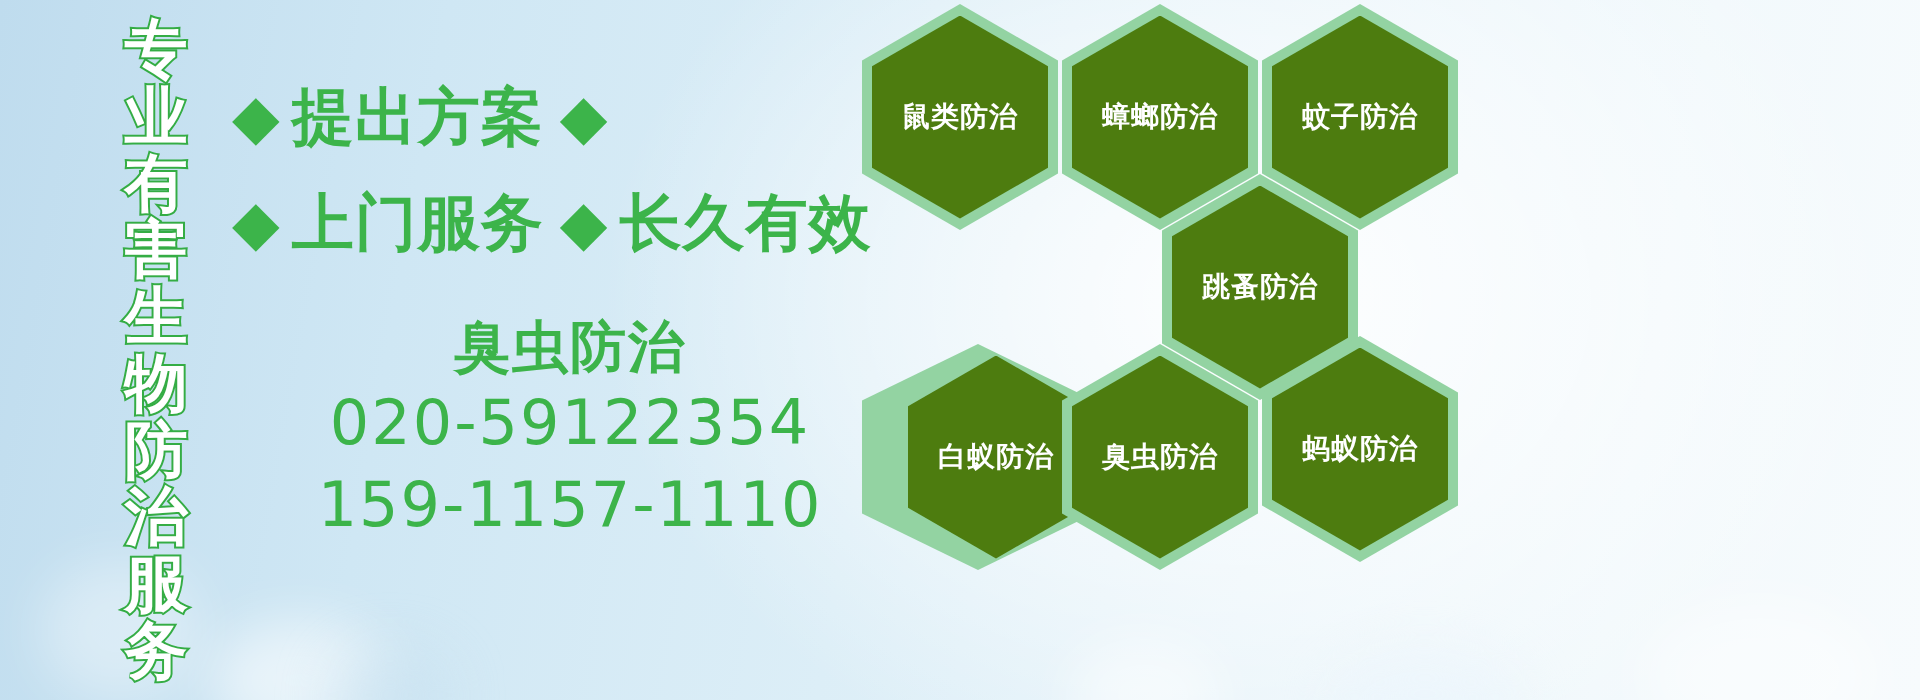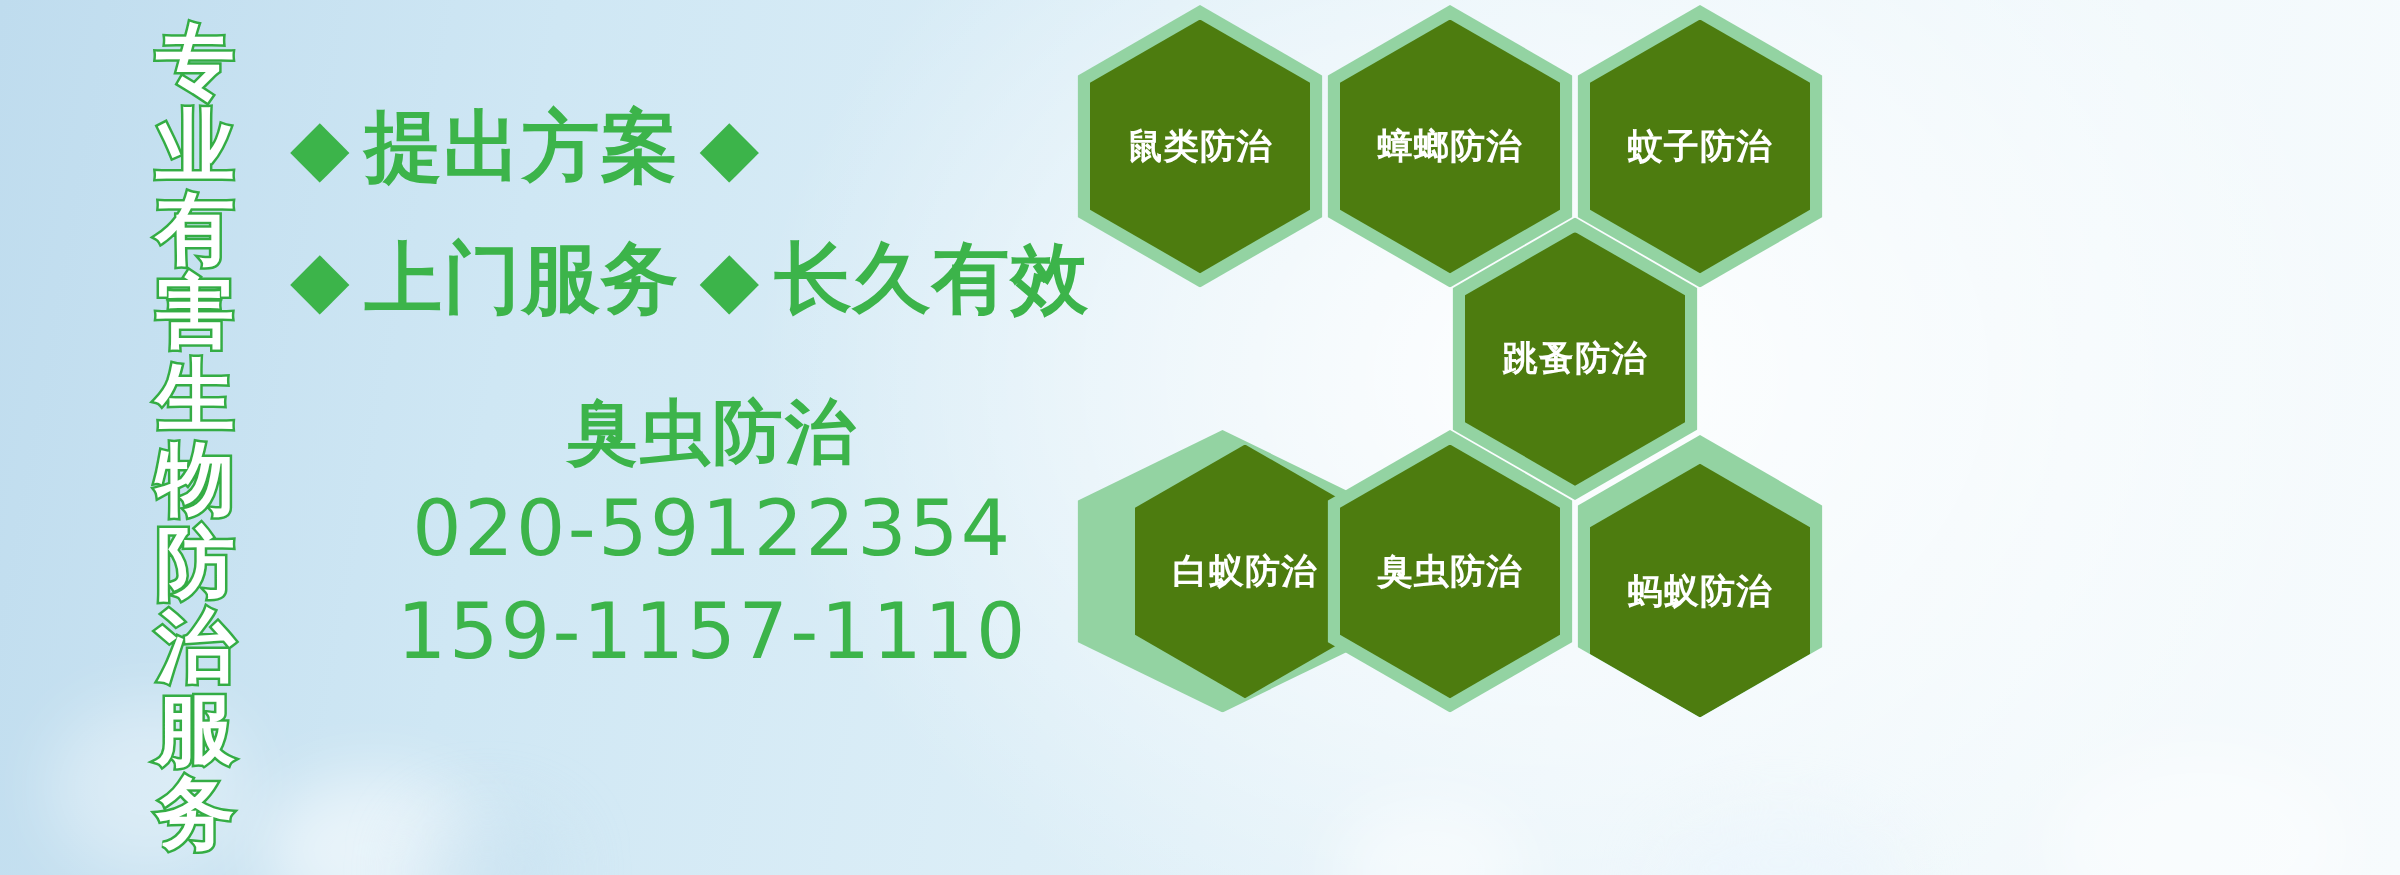--- a/index.html
+++ b/index.html
@@ -161,21 +161,21 @@
         <span class="hlabel">白蚁防治</span>
       </div>
     </div>
 
     <div class="hex" style="left:206px;top:348px;">
       <div class="inner">
         <span class="hlabel">臭虫防治</span>
       </div>
     </div>
 
-    <div class="hex" style="left:406px;top:352px;align-items:flex-end;">
+    <div class="hex" style="left:406px;top:340px;">
       <div class="inner">
         <span class="hlabel">蚂蚁防治</span>
       </div>
     </div>
 
   </div>
 
 </div>
 
 </body></html>

